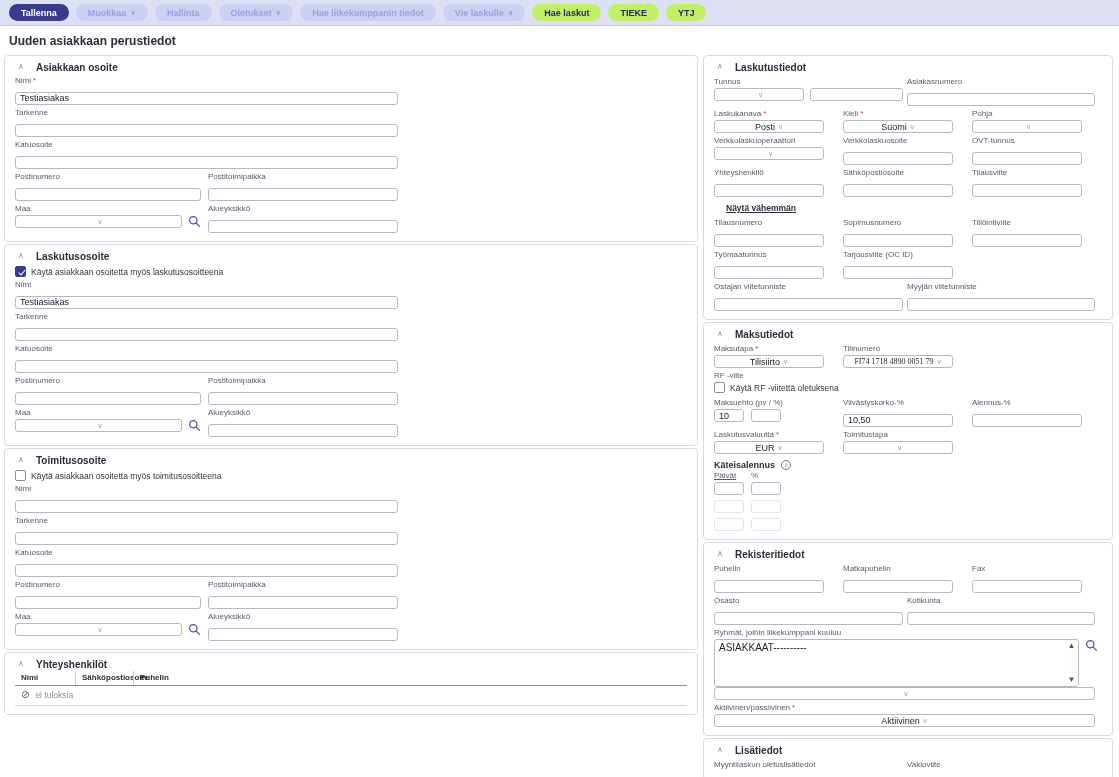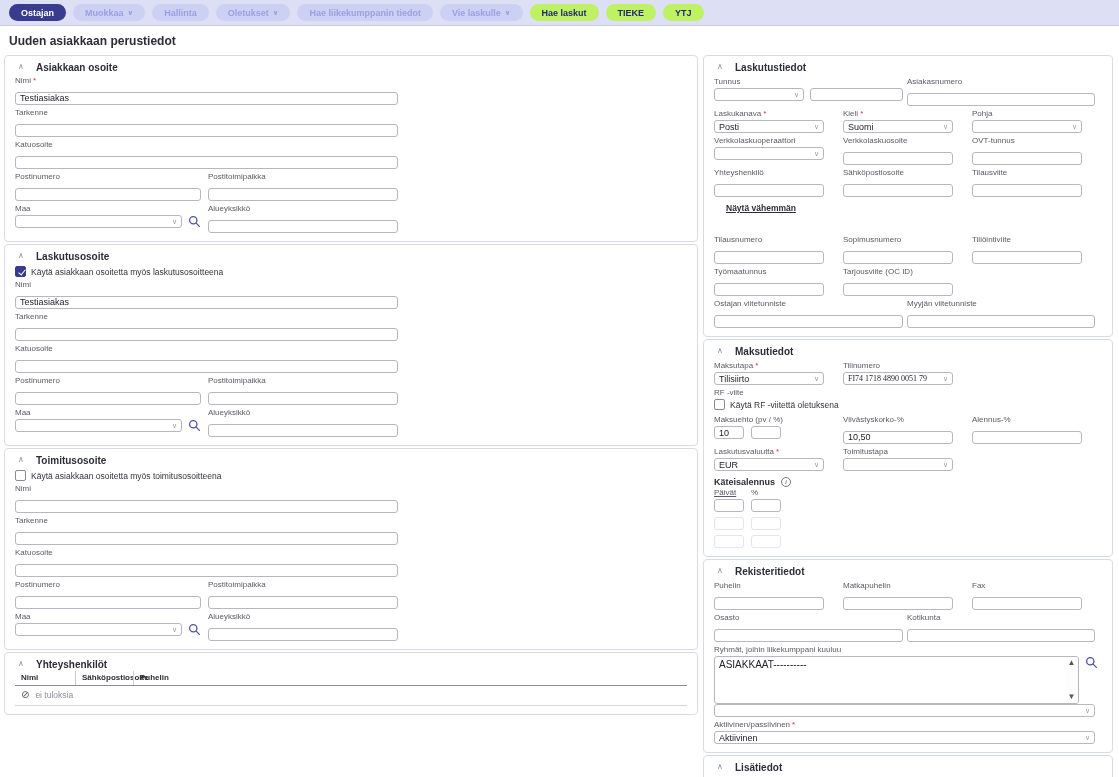--- a/index.html
+++ b/index.html
@@ -34,41 +34,41 @@
   .collapse { width:12px; height:12px; border-radius:2px; color:#8b8ba8;
               font-size:8px; line-height:12px; text-align:center; cursor:pointer; }
   .panel-title { font-size:10px; font-weight:700; color:#2d2d3a; }
   
   .lbl { font-size:8px; line-height:9px; color:#5a5a66; margin:3px 0 2px; white-space:nowrap; }
   .req { color:#d03c3c; margin-left:2px; }
   .inp { height:13px; border:1px solid #b6b6c4; border-radius:3px; padding:0 4px;
          font-size:9px; color:#22222c; font-family:inherit; background:#fff; width:100%; }
   .inp.disb { border-color:#e4e4ee; }
   .sel { height:13px; border:1px solid #b6b6c4; border-radius:3px; padding:0 4px;
-         font-size:9px; display:flex; align-items:center; justify-content:space-between;
+         font-size:9px; display:flex; align-items:center; justify-content:center;
          background:#fff; cursor:pointer; overflow:hidden; white-space:nowrap; width:100%; }
   .sel-val { overflow:hidden; }
   .chev { color:#9a9aa8; font-size:7px; margin-left:3px; flex:none; }
   .row  { display:flex; gap:7px; }
   .rrow { display:flex; gap:19px; }
   .g4 { gap:4px; } .g6 { gap:6px; }
   .hgroup { display:flex; align-items:flex-end; }
   .w383{width:383px;} .w186{width:186px;} .w190{width:190px;} .w173{width:173px;}
   .w110{width:110px;} .w189{width:189px;} .w188{width:188px;} .w90{width:90px;}
   .w93{width:93px;} .w50{width:30px;} .w381{width:381px;}
   .icon-btn { display:inline-flex; align-items:flex-end; cursor:pointer; }
   .cbrow { display:flex; align-items:center; gap:5px; margin:4px 0 2px; }
   .cb { width:11px; height:11px; border:1px solid #8a8a98; border-radius:2px; background:#fff;
         position:relative; cursor:pointer; flex:none; }
   .cb.checked { background:#383b8e; border-color:#383b8e; }
   .cb.checked::after { content:""; position:absolute; left:3.5px; top:1px; width:3px; height:6px;
         border-right:1.5px solid #fff; border-bottom:1.5px solid #fff; transform:rotate(40deg); }
   .cb-label { font-size:8.5px; color:#33333d; cursor:pointer; }
   .link { font-size:8.5px; font-weight:700; color:#2d2d3a; text-decoration:underline;
-          display:inline-block; margin:5px 0 19px; cursor:pointer;padding-left:12px; }
+          display:inline-block; margin:5px 0 2px; cursor:pointer;padding-left:12px; }
   
   .c-btns { display:flex; gap:5px; margin:5px 0 6px; }
   .sm-btn { height:15px; border:1px solid #c9c9d4; border-radius:3px; background:#fff;
             font-size:8.5px; color:#33333d; font-family:inherit; padding:0 9px;
             display:flex; align-items:center; gap:4px; cursor:pointer; }
   .c-table { width:100%; }
   .c-thead { display:flex; border-bottom:1px solid #8a8a98; }
   .th { font-size:8px; font-weight:700; color:#2d2d3a; padding:2px 6px 3px; }
   .th + .th { border-left:1px solid #c9c9d4; }
   .th1{width:60px;} .th2{width:58px;} .th3{flex:1;}
@@ -89,21 +89,21 @@
              display:flex; background:#fff; overflow:hidden; }
   .list-item { flex:1; font-size:10px; color:#22222c; padding:2px 4px; cursor:pointer; }
   .sb { width:13px; display:flex; flex-direction:column; justify-content:space-between;
         align-items:center; padding:2px 0; background:#fdfdfe; }
   .arr { font-size:8px; color:#55555f; line-height:8px; cursor:pointer; }
 </style>
 </head>
 <body>
 
 <div class="toolbar">
-  <button class="btn primary">Ostajan</button>
+  <button class="btn primary">Tallenna</button>
   <button class="btn dis">
     <span>Muokkaa</span>
     <span class="caret">∨</span>
   </button>
   <button class="btn dis">Hallinta</button>
   <button class="btn dis">
     <span>Oletukset</span>
     <span class="caret">∨</span>
   </button>
   <button class="btn dis">Hae liikekumppanin tiedot</button>

